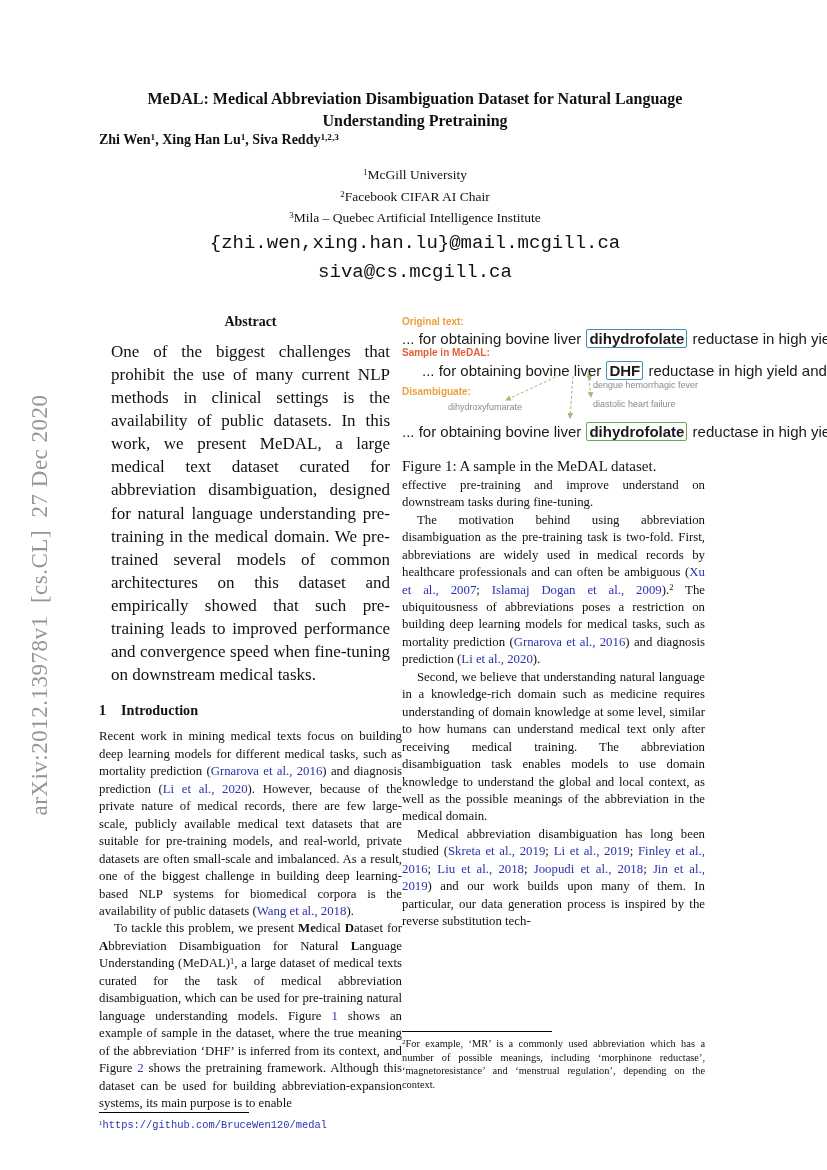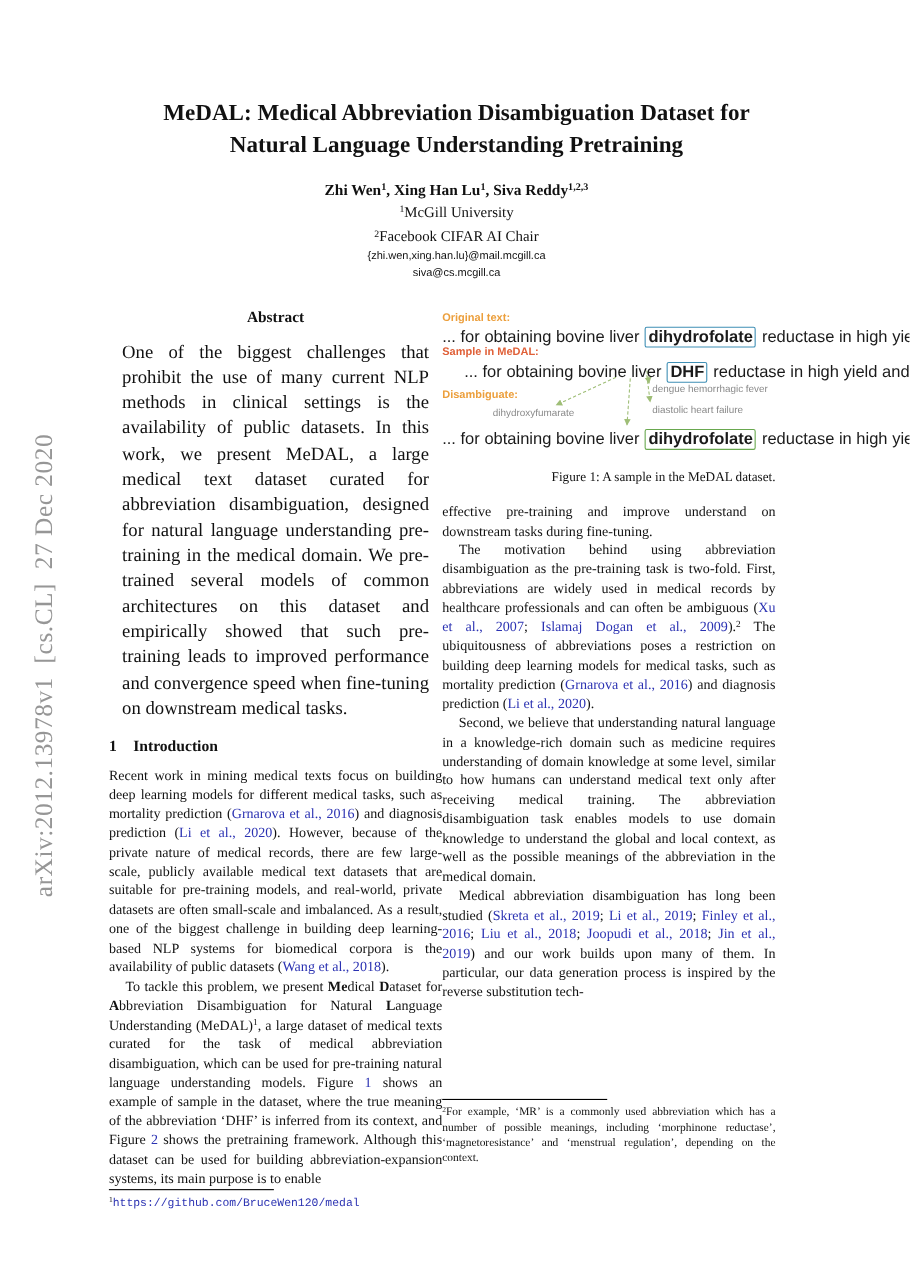--- a/index.html
+++ b/index.html
@@ -7,24 +7,24 @@
           font-family:"Liberation Serif", serif; color:#111; overflow:hidden; }
 
   .watermark { position:absolute; top:605px; left:40px;
                transform:translate(-50%,-50%) rotate(-90deg);
                white-space:pre; font-size:23px; color:#969696;
                letter-spacing:0.5px; }
 
   .content { position:absolute; left:99px; top:88px; width:632px; }
 
   .title { margin:0 auto; max-width:560px; text-align:center; font-weight:bold;
-           font-size:21px; line-height:1.38; }
-  .authors { margin-top:20px; text-align:center; font-weight:bold; font-size:14px; }
-  .affiliations { text-align:center; font-size:13.5px; line-height:1.6; }
-  .email { font-family:Liberation Sans, sans-serif; font-size:10px; line-height:1.55; }
+           font-size:16px; line-height:1.38; }
+  .authors { font-weight:bold; font-size:14px; }
+  .affiliations { margin-top:16px; text-align:center; font-size:13.5px; line-height:1.6; }
+  .email { font-family:Liberation Mono, monospace; font-size:19px; line-height:1.55; }
 
   .columns { display:flex; margin-top:24px; }
   .col { width:303px; height:780px; display:flex; flex-direction:column; position:relative; }
 
   .abstract-heading { text-align:center; font-weight:bold; font-size:14px; margin:2px 0 10px; }
   .abstract-text { font-size:17px; line-height:1.36; text-align:justify; padding:0 12px; }
 
   .section-heading { font-weight:bold; font-size:14.2px; margin:16px 0 9px; }
   .sec-num { margin-right:15px; }
 
@@ -47,38 +47,39 @@
   .lab-red { color:#e06038; }
   .fig-line { position:absolute; font-size:15px; white-space:nowrap; color:#1a1a1a; }
   .fig-box { display:inline-block; border:1px solid; padding:0 2px; margin:0 1px;
              font-weight:bold; border-radius:2px; }
   .box-teal { border-color:#3f8fb5; }
   .box-green { border-color:#69a84f; }
   .fig-option { position:absolute; font-size:9px; color:#8a8a8a; white-space:nowrap; }
   .fig-arrows { position:absolute; left:0; top:0; pointer-events:none; }
   .arrow { stroke:#9fbe77; stroke-width:1; stroke-dasharray:3 2; fill:none; marker-end:url(#ah); }
 
-  .caption { text-align:right; font-size:12px; margin:16px 0 16px; }
+  .caption { text-align:left; font-size:15px; margin:16px 0 2px; }
 </style>
 </head>
 <body>
 
 <div class="page">
 
   <div class="watermark">arXiv:2012.13978v1  [cs.CL]  27 Dec 2020</div>
 
   <div class="content">
 
     <h1 class="title">MeDAL: Medical Abbreviation Disambiguation Dataset for Natural Language Understanding Pretraining</h1>
 
     <div class="authors"><span>Zhi Wen</span><span class="sup">1</span><span>, </span><span>Xing Han Lu</span><span class="sup">1</span><span>, </span><span>Siva Reddy</span><span class="sup">1,2,3</span></div>
 
     <div class="affiliations">
       <div><span class="sup">1</span><span>McGill University</span></div>
       <div><span class="sup">2</span><span>Facebook CIFAR AI Chair</span></div>
+      <div><span class="sup">3</span><span>Mila – Quebec Artificial Intelligence Institute</span></div>
       <div class="email">{zhi.wen,xing.han.lu}@mail.mcgill.ca</div>
       <div class="email">siva@cs.mcgill.ca</div>
     </div>
 
     <div class="columns">
 
       <div class="col">
         <div class="abstract-heading">Abstract</div>
         <div class="abstract-text">One of the biggest challenges that prohibit the use of many current NLP methods in clinical settings is the availability of public datasets. In this work, we present MeDAL, a large medical text dataset curated for abbreviation disambiguation, designed for natural language understanding pre-training in the medical domain. We pre-trained several models of common architectures on this dataset and empirically showed that such pre-training leads to improved performance and convergence speed when fine-tuning on downstream medical tasks.</div>
 

